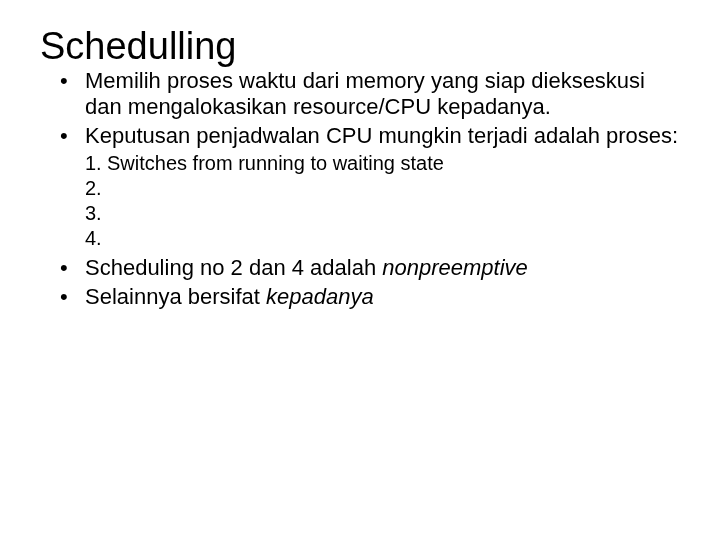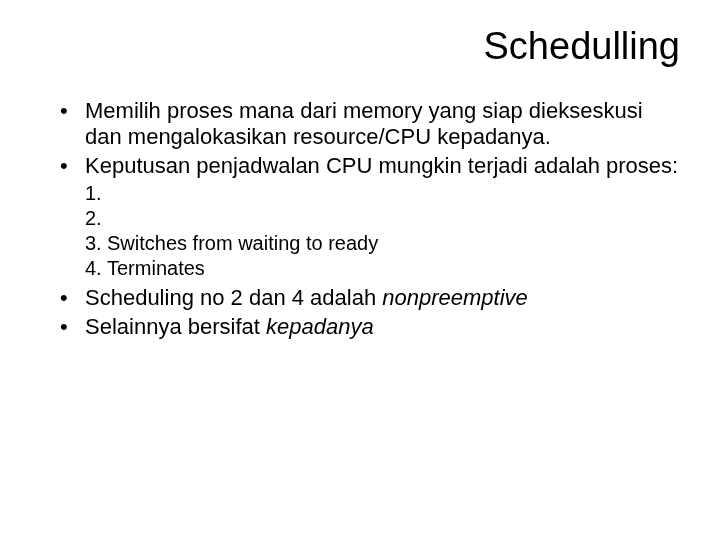--- a/index.html
+++ b/index.html
@@ -5,24 +5,23 @@
   * { margin: 0; padding: 0; box-sizing: border-box; }
   body {
     width: 720px;
     height: 540px;
     background: #ffffff;
     font-family: Arial, Helvetica, sans-serif;
     color: #000;
     padding: 25px 40px 0 40px;
   }
   .title {
-    text-align: right;
+    text-align: left;
     font-size: 38px;
     font-weight: 400;
-    margin-bottom: 30px;
   }
   .content {
     font-size: 22px;
     line-height: 1.2;
     padding-left: 20px;
   }
   .bullet-item {
     display: flex;
     margin-bottom: 2px;
   }
@@ -51,42 +50,41 @@
 </style>
 </head>
 <body>
 
 <div class="title">Schedulling</div>
 
 <div class="content">
 
   <div class="bullet-item">
     <div class="bullet-mark">•</div>
-    <div class="bullet-text">Memilih proses mana dari memory yang siap diekseskusi dan mengalokasikan resource/CPU kepadanya.</div>
+    <div class="bullet-text">Memilih proses waktu dari memory yang siap diekseskusi dan mengalokasikan resource/CPU kepadanya.</div>
   </div>
 
   <div class="bullet-item">
     <div class="bullet-mark">•</div>
     <div class="bullet-text">Keputusan penjadwalan CPU mungkin terjadi adalah proses:</div>
   </div>
 
   <div class="sublist">
     <div class="sub-item">
       <div class="sub-num">1.</div>
+      <div>Switches from running to waiting state</div>
     </div>
     <div class="sub-item">
       <div class="sub-num">2.</div>
     </div>
     <div class="sub-item">
       <div class="sub-num">3.</div>
-      <div>Switches from waiting to ready</div>
     </div>
     <div class="sub-item">
       <div class="sub-num">4.</div>
-      <div>Terminates</div>
     </div>
   </div>
 
   <div class="bullet-item">
     <div class="bullet-mark">•</div>
     <div class="bullet-text"><span>Scheduling no 2 dan 4 adalah </span><span class="italic">nonpreemptive</span></div>
   </div>
 
   <div class="bullet-item">
     <div class="bullet-mark">•</div>

